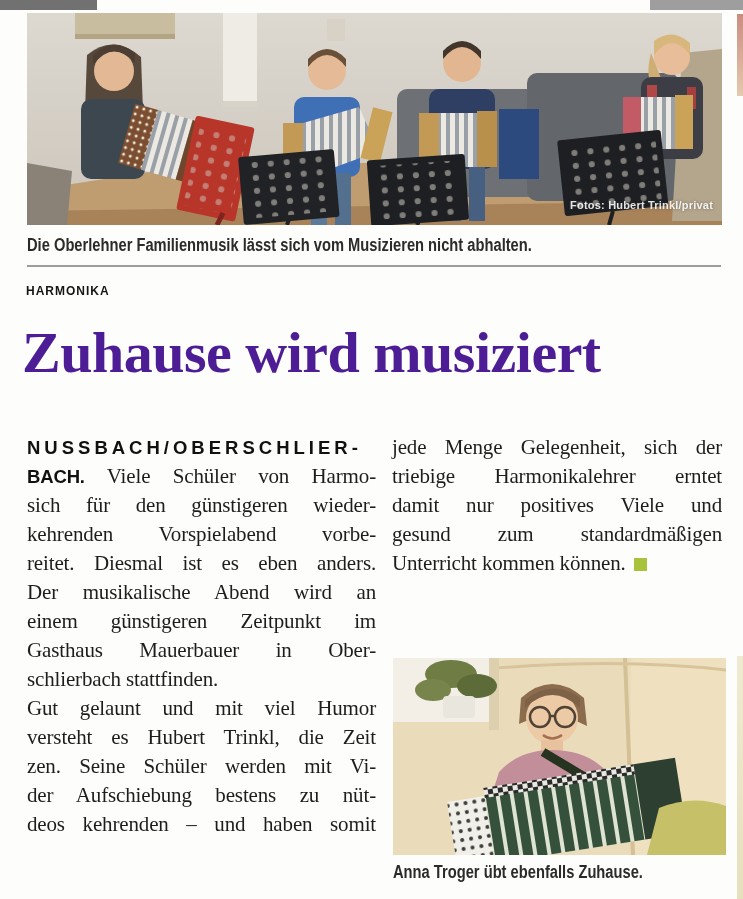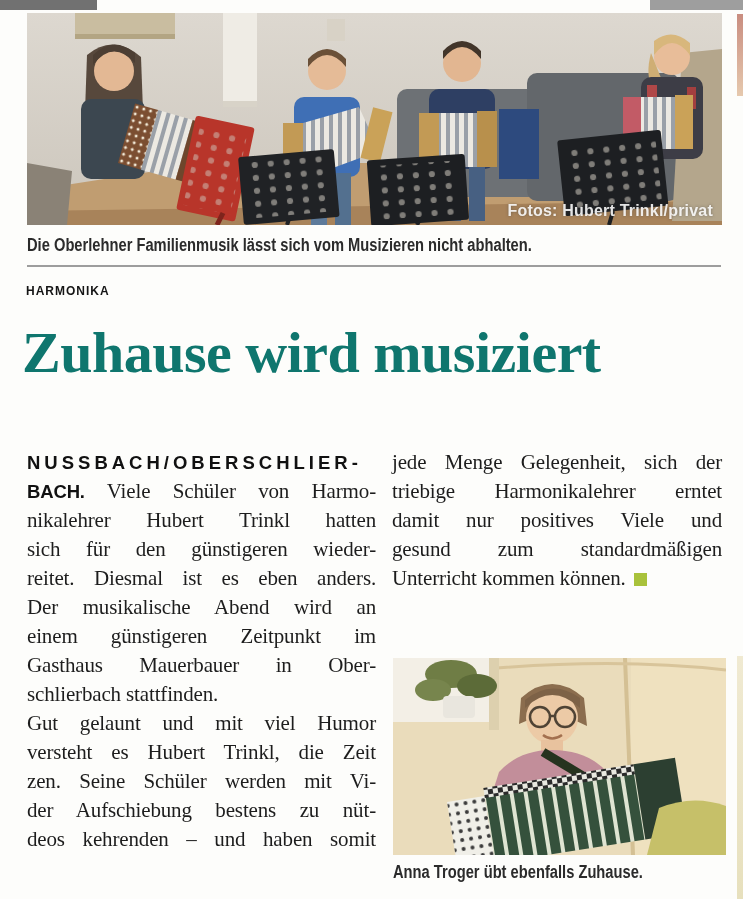--- a/index.html
+++ b/index.html
@@ -7,28 +7,28 @@
   .page{position:relative;width:743px;height:899px;background:#fdfdfb;}
   .bar{position:absolute;top:0;height:10px;}
   .bar-left{left:0;width:97px;}
   .bar-right{left:650px;width:93px;}
   .sliver{position:absolute;}
   .sliver-top{left:737px;top:14px;width:6px;height:82px;background:linear-gradient(#c98d80,#e6c9ae);}
   .sliver-bottom{left:737px;top:656px;width:6px;height:243px;background:linear-gradient(#f0ead2,#e7e0bd);}
   figure{margin:0;}
   .photo-main{position:absolute;left:27px;top:13px;width:695px;height:212px;overflow:hidden;}
   .photo-main svg{display:block;width:695px;height:212px;}
-  .credit{position:absolute;right:9px;bottom:5px;font-size:16px;font-weight:700;color:rgba(255,255,255,0.88);letter-spacing:0.2px;text-shadow:0 0 3px rgba(60,60,60,0.5);}
+  .credit{position:absolute;right:9px;bottom:14px;font-size:11px;font-weight:700;color:rgba(255,255,255,0.88);letter-spacing:0.2px;text-shadow:0 0 3px rgba(60,60,60,0.5);}
   .caption{position:absolute;font-weight:700;color:#2b2b2b;font-size:17.5px;line-height:1.2;transform:scaleX(0.84);transform-origin:0 0;white-space:nowrap;}
   .caption-1{left:27px;top:235px;}
   .caption-2{left:393px;top:862px;}
   .rule{position:absolute;left:27px;top:265px;width:694px;height:2px;background:#9d9d9d;}
   .kicker{position:absolute;left:26px;top:284px;font-size:12px;font-weight:700;color:#151515;letter-spacing:1px;}
-  .headline{position:absolute;left:22px;top:320px;margin:0;font-family:"Liberation Serif",serif;font-weight:700;font-size:58px;line-height:1.15;letter-spacing:-0.5px;color:#0f766e;white-space:nowrap;}
-  .col{position:absolute;top:448px;}
+  .headline{position:absolute;left:22px;top:320px;margin:0;font-family:"Liberation Serif",serif;font-weight:700;font-size:58px;line-height:1.15;letter-spacing:-0.5px;color:#4c1d95;white-space:nowrap;}
+  .col{position:absolute;top:433px;}
   .col-left{left:27px;width:349px;}
   .col-right{left:392px;width:330px;}
   .bodyline{font-family:"Liberation Serif",serif;font-size:21px;line-height:29px;height:29px;color:#1d1d1d;letter-spacing:-0.15px;text-align:justify;text-align-last:justify;white-space:nowrap;}
   .bodyline.align-left{text-align-last:left;}
   .bodyline.spread{letter-spacing:4px;white-space:nowrap;text-align-last:left;}
   .leadin{font-family:"Liberation Sans",sans-serif;font-weight:700;font-size:18.5px;color:#111;}
   .endmarker{display:inline-block;width:13px;height:13px;margin-left:8px;position:relative;top:1px;}
   .photo-2{position:absolute;left:393px;top:658px;width:333px;height:197px;overflow:hidden;}
   .photo-2 svg{display:block;width:333px;height:197px;}
 </style>
@@ -153,22 +153,22 @@
   </figure>
 
   <div class="caption caption-1">Die Oberlehner Familienmusik lässt sich vom Musizieren nicht abhalten.</div>
   <div class="rule"></div>
   <div class="kicker">HARMONIKA</div>
   <h1 class="headline">Zuhause wird musiziert</h1>
 
   <div class="col col-left" id="col-left">
       <div class="bodyline spread"><span class="leadin">NUSSBACH/OBERSCHLIER-</span></div>
       <div class="bodyline"><span class="leadin">BACH.</span> Viele Schüler von Harmo-</div>
-      <div class="bodyline">nikalehrer Hubert Trinkl hatten</div>
       <div class="bodyline">sich für den günstigeren wieder-</div>
+      <div class="bodyline">kehrenden Vorspielabend vorbe-</div>
       <div class="bodyline">reitet. Diesmal ist es eben anders.</div>
       <div class="bodyline">Der musikalische Abend wird an</div>
       <div class="bodyline">einem günstigeren Zeitpunkt im</div>
       <div class="bodyline">Gasthaus Mauerbauer in Ober-</div>
       <div class="bodyline align-left">schlierbach stattfinden.</div>
       <div class="bodyline">Gut gelaunt und mit viel Humor</div>
       <div class="bodyline">versteht es Hubert Trinkl, die Zeit</div>
       <div class="bodyline">zen. Seine Schüler werden mit Vi-</div>
       <div class="bodyline">der Aufschiebung bestens zu nüt-</div>
       <div class="bodyline">deos kehrenden – und haben somit</div>

